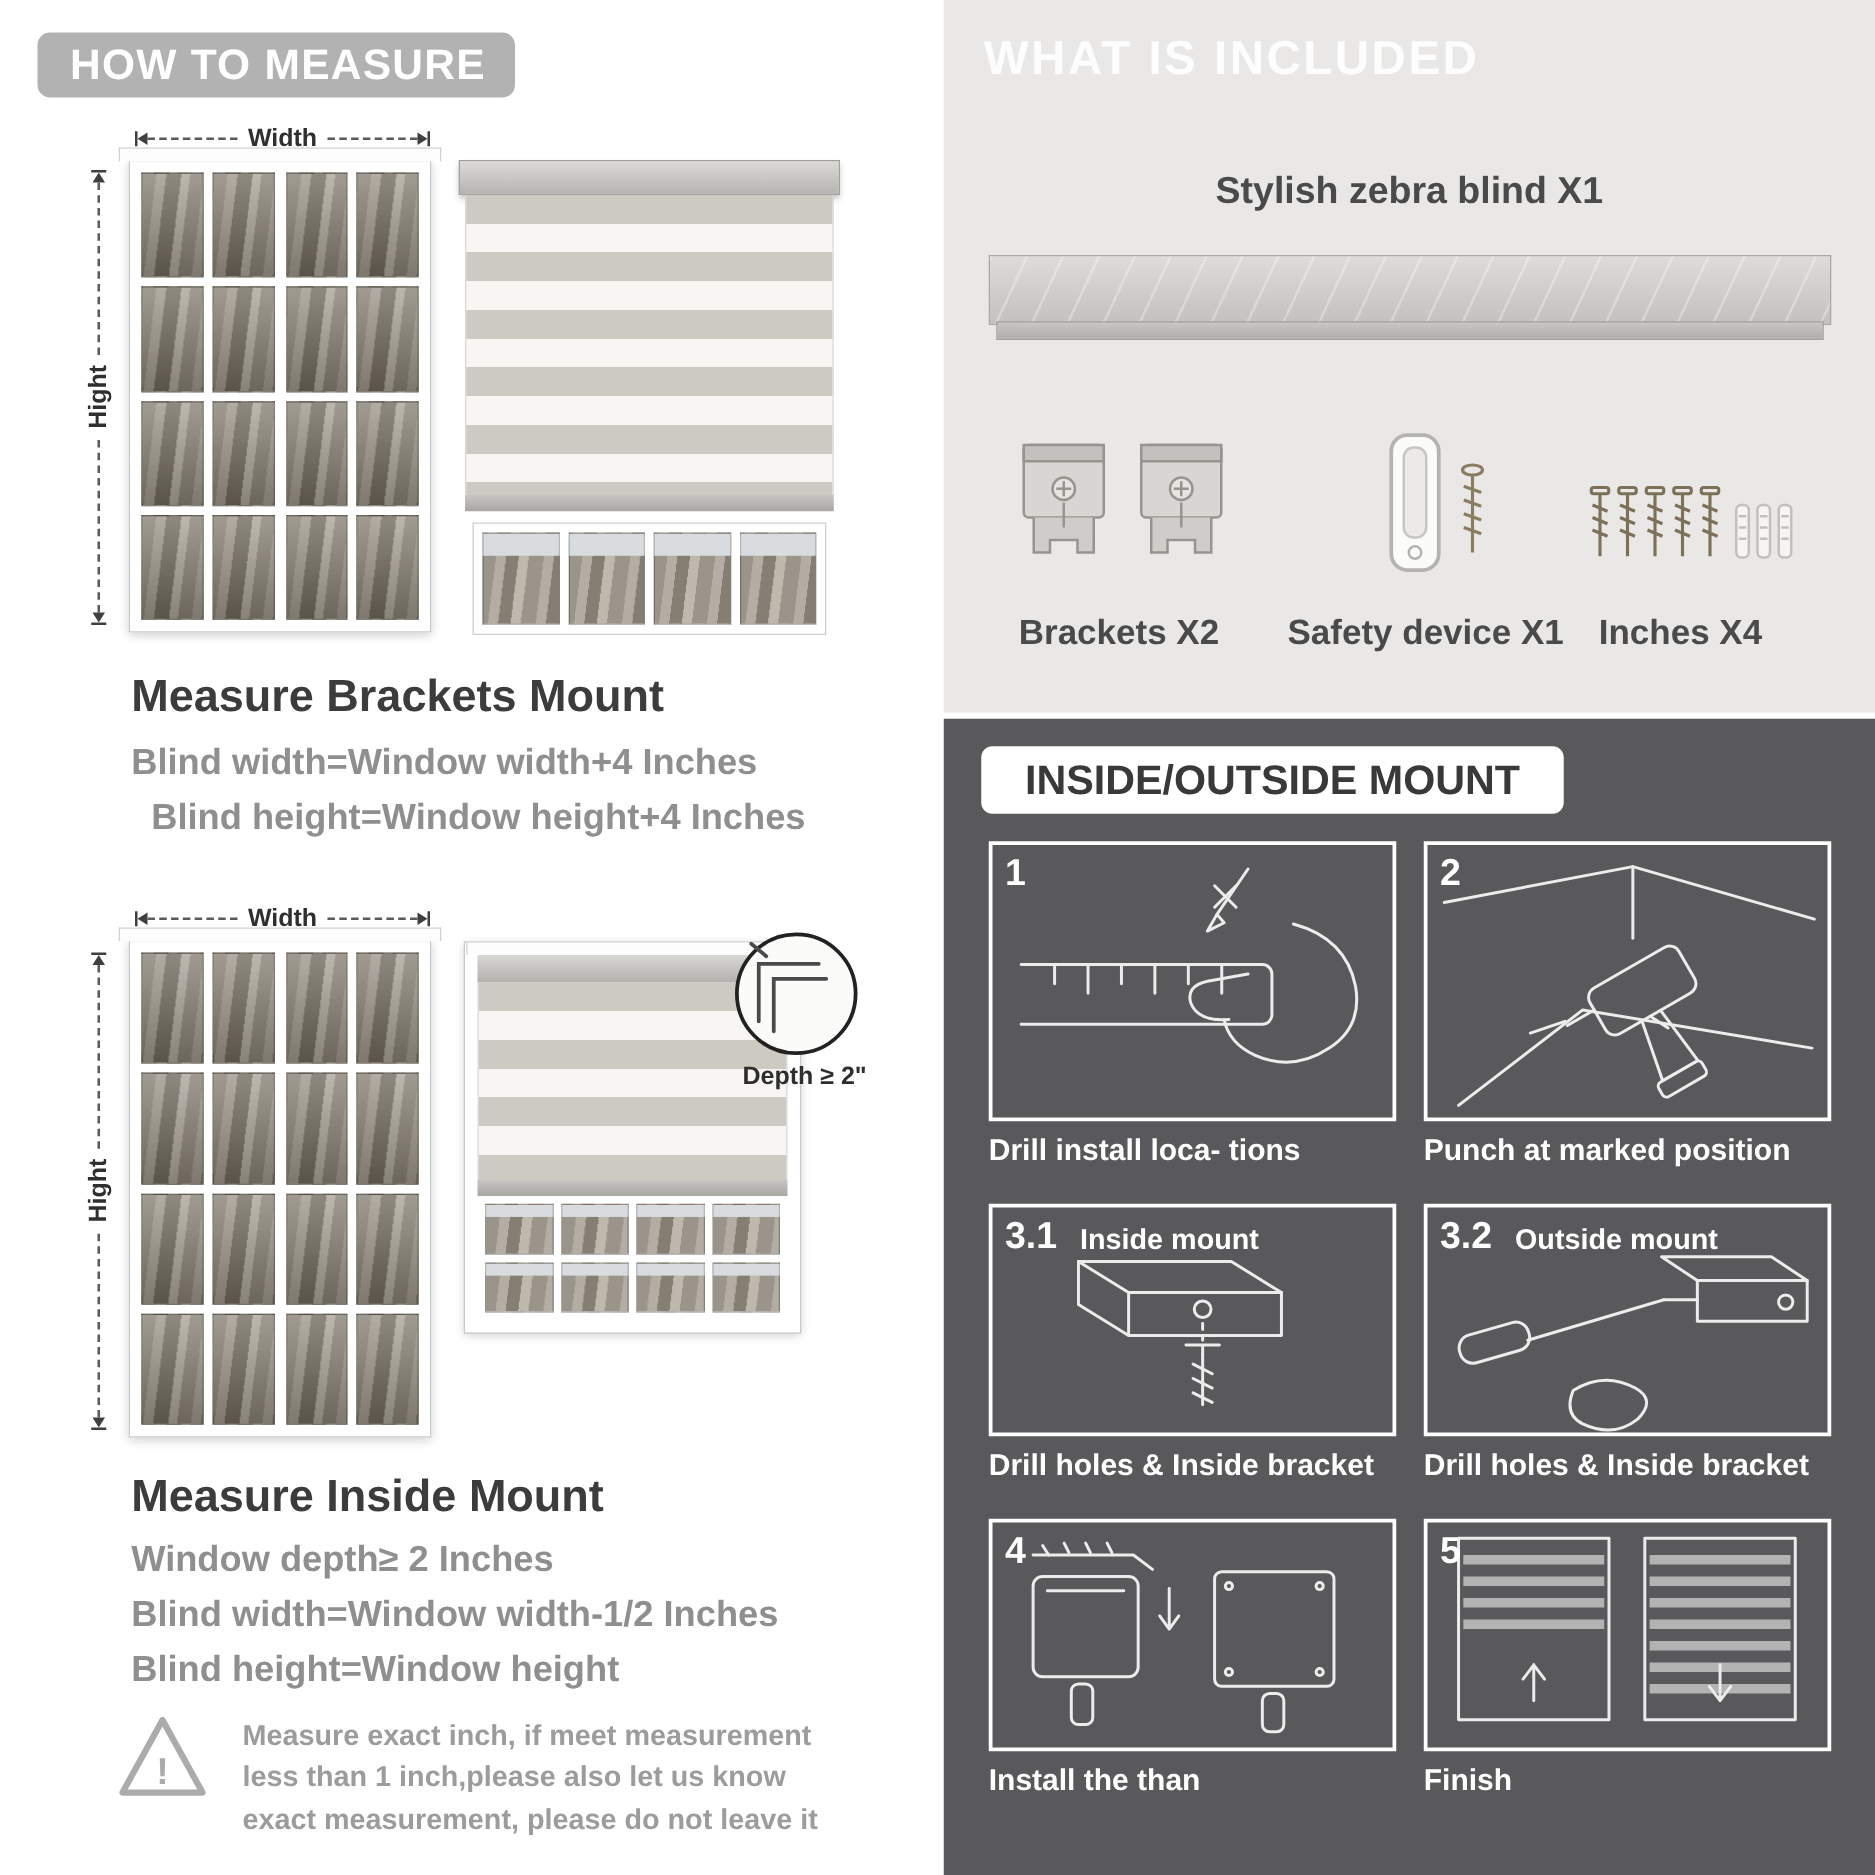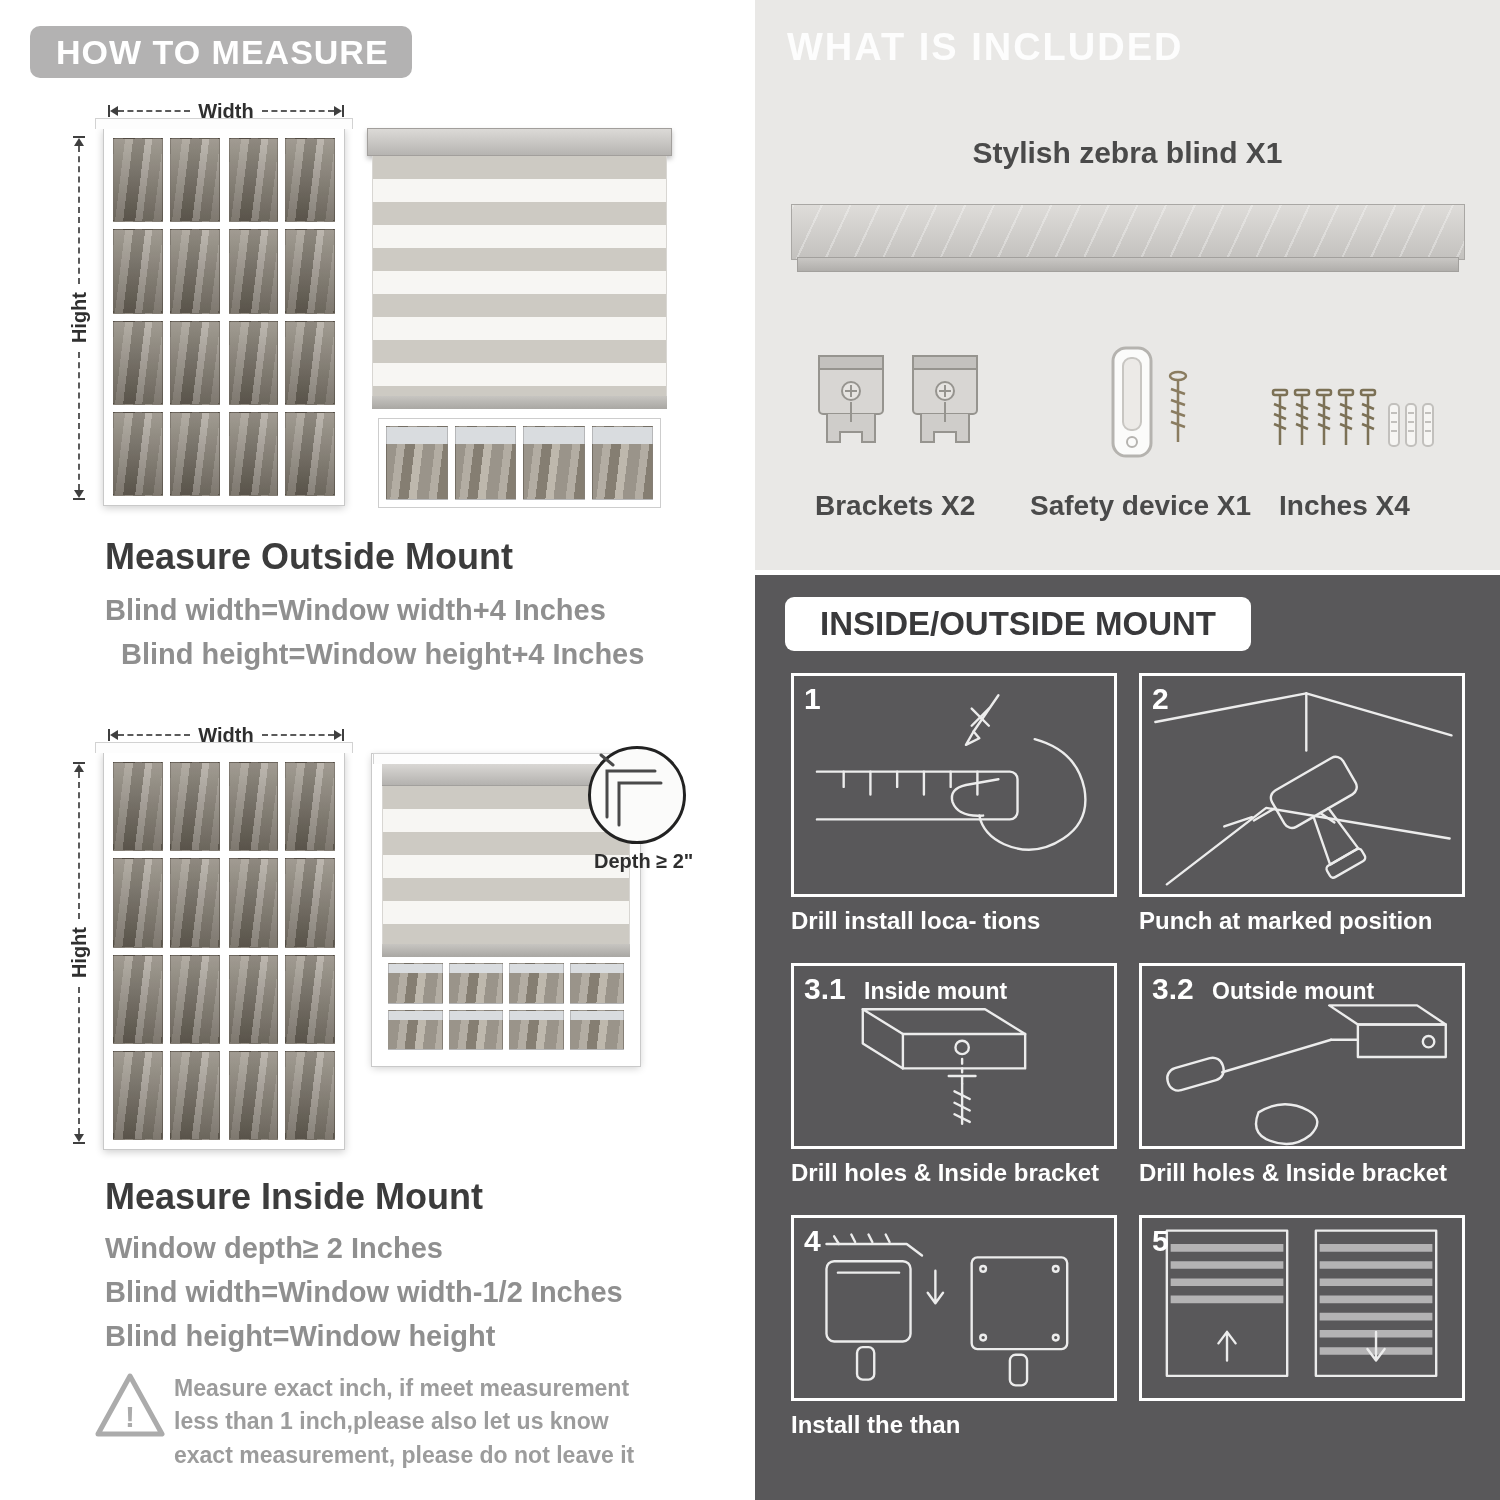--- a/index.html
+++ b/index.html
@@ -69,21 +69,21 @@
   .winframe .inner { position:absolute; inset:0; }
   .winframe .rail2 { position:absolute; left:0; right:0; top:0; height:22px;
               background:linear-gradient(180deg,#d9d7d4,#b4b2af); border-bottom:1px solid #a2a09d; }
 
   .depth { position:absolute; left:588px; top:746px; width:98px; height:98px;
            border:3px solid #222; border-radius:50%; background:#fbfbfa; z-index:6; }
   .depth svg { width:100%; height:100%; }
   .depth-lbl { position:absolute; left:594px; top:850px; font-size:20px;
                font-weight:bold; color:#2e2e2e; z-index:6; }
 
-  .note { position:absolute; left:174px; top:1372px; width:482px; font-size:23px;
+  .note { position:absolute; left:194px; top:1372px; width:482px; font-size:23px;
           font-weight:bold; color:#9c9c9c; line-height:1.45; }
   .warn { position:absolute; left:92px; top:1368px; width:76px; height:76px; }
 
   
   .rt { position:absolute; left:755px; top:0; width:745px; height:570px; background:#e9e8e6; }
   .rt-header { position:absolute; left:32px; top:26px; font-size:38px; font-weight:bold;
                color:#fdfdfd; letter-spacing:2px; }
   .blind-label { position:absolute; left:0; top:136px; width:100%; text-align:center;
                font-size:30px; font-weight:bold; color:#4a4a4a; }
   .headrail { position:absolute; left:36px; top:204px; width:674px; height:56px;
@@ -171,21 +171,21 @@
     <div class="wbottom" style="left:6px; right:6px; top:290px; bottom:0;">
       <div class="wrow">
         <i class="pane lt"></i>
           <i class="pane lt"></i>
           <i class="pane lt"></i>
           <i class="pane lt"></i>
       </div>
     </div>
   </div>
 
-  <div class="h-title" style="left:105px; top:536px;">Measure Outside Mount</div>
+  <div class="h-title" style="left:105px; top:536px;">Measure Brackets Mount</div>
   <div class="formula" style="left:105px; top:594px;">Blind width=Window width+4 Inches</div>
   <div class="formula" style="left:121px; top:638px;">Blind height=Window height+4 Inches</div>
 
   <div class="dim-h" style="left:108px; top:728px; width:236px;">
     <span class="tick"></span>
     <span class="ah l"></span>
     <span class="dash"></span>
     <span class="lbl">Width</span>
     <span class="dash"></span>
     <span class="ah r"></span>
@@ -469,17 +469,18 @@
             <g stroke="#ffffff" stroke-opacity=".55" stroke-width="8" fill="none">
               <path d="M30 30 h118 M30 48 h118 M30 66 h118 M30 84 h118"></path>
               <path d="M186 30 h118 M186 48 h118 M186 66 h118 M186 84 h118 M186 102 h118 M186 120 h118 M186 138 h118"></path>
             </g>
             <g class="art" stroke-width="4">
               <path d="M89 148 v-30 M89 118 l-9 12 M89 118 l9 12"></path>
               <path d="M245 118 v30 M245 148 l-9 -12 M245 148 l9 -12"></path>
             </g>
           </svg>
         </div>
+        <div class="caption">Finish</div>
       </div>
 
     </div>
   </div>
 </div>
 
 </body></html>

